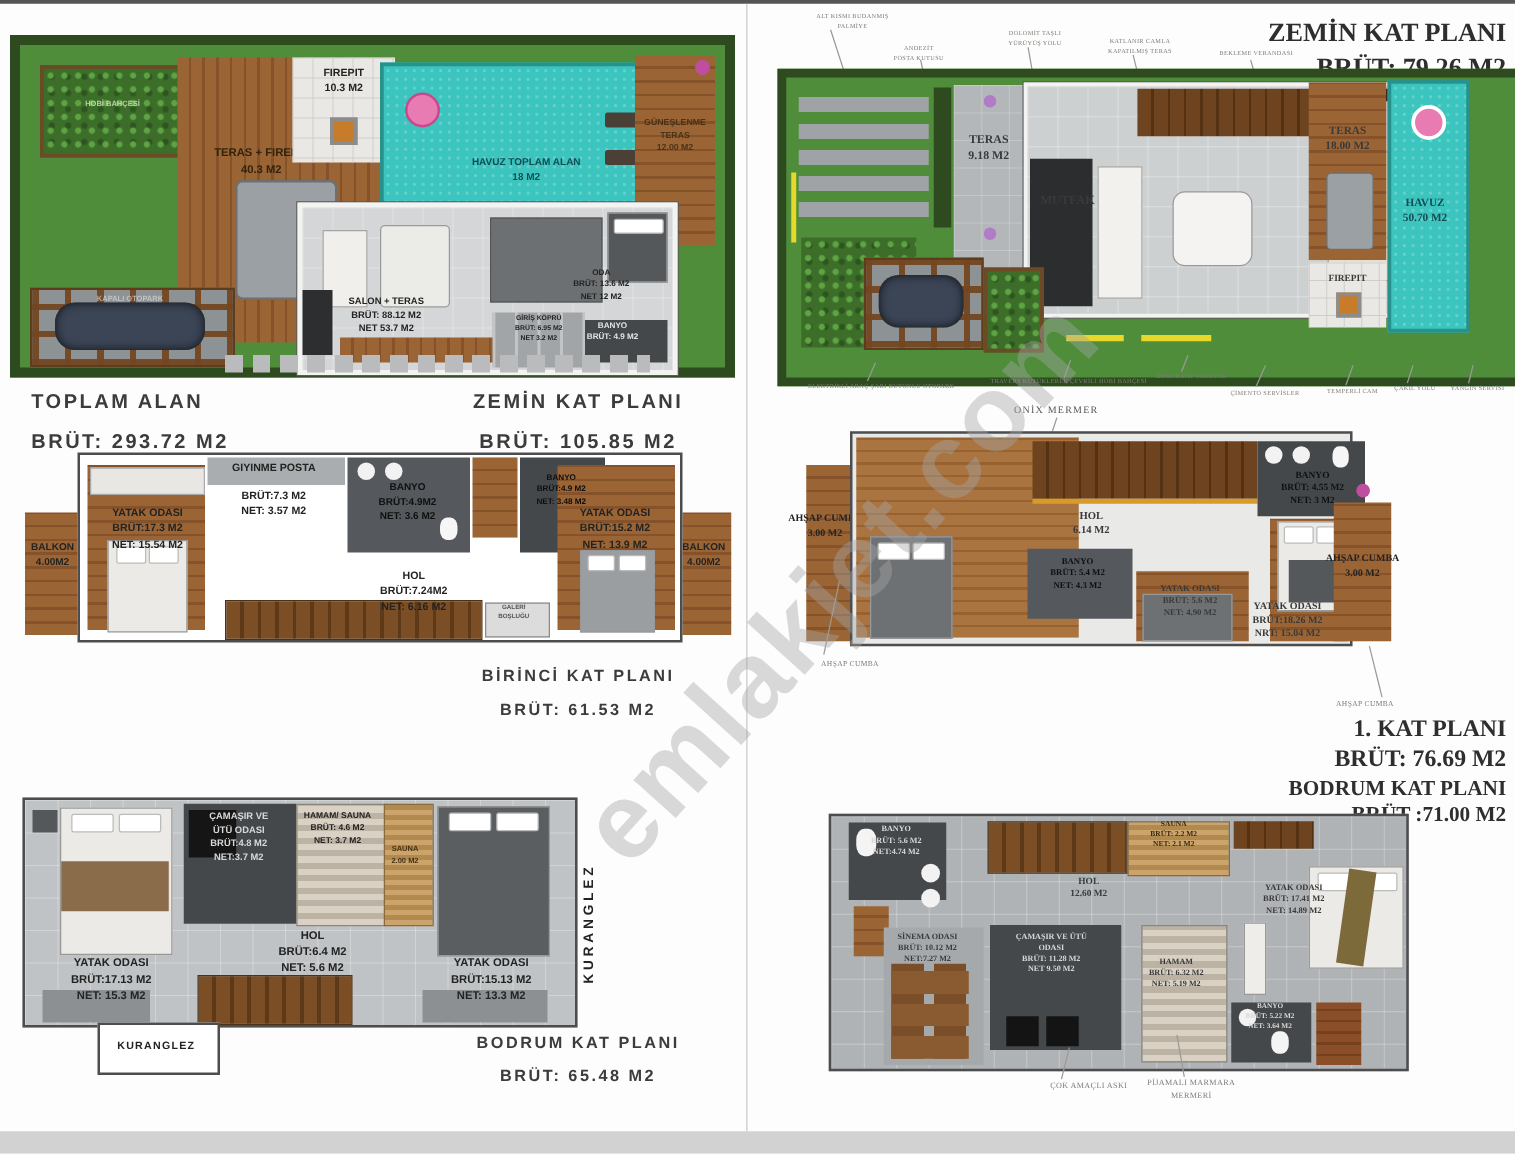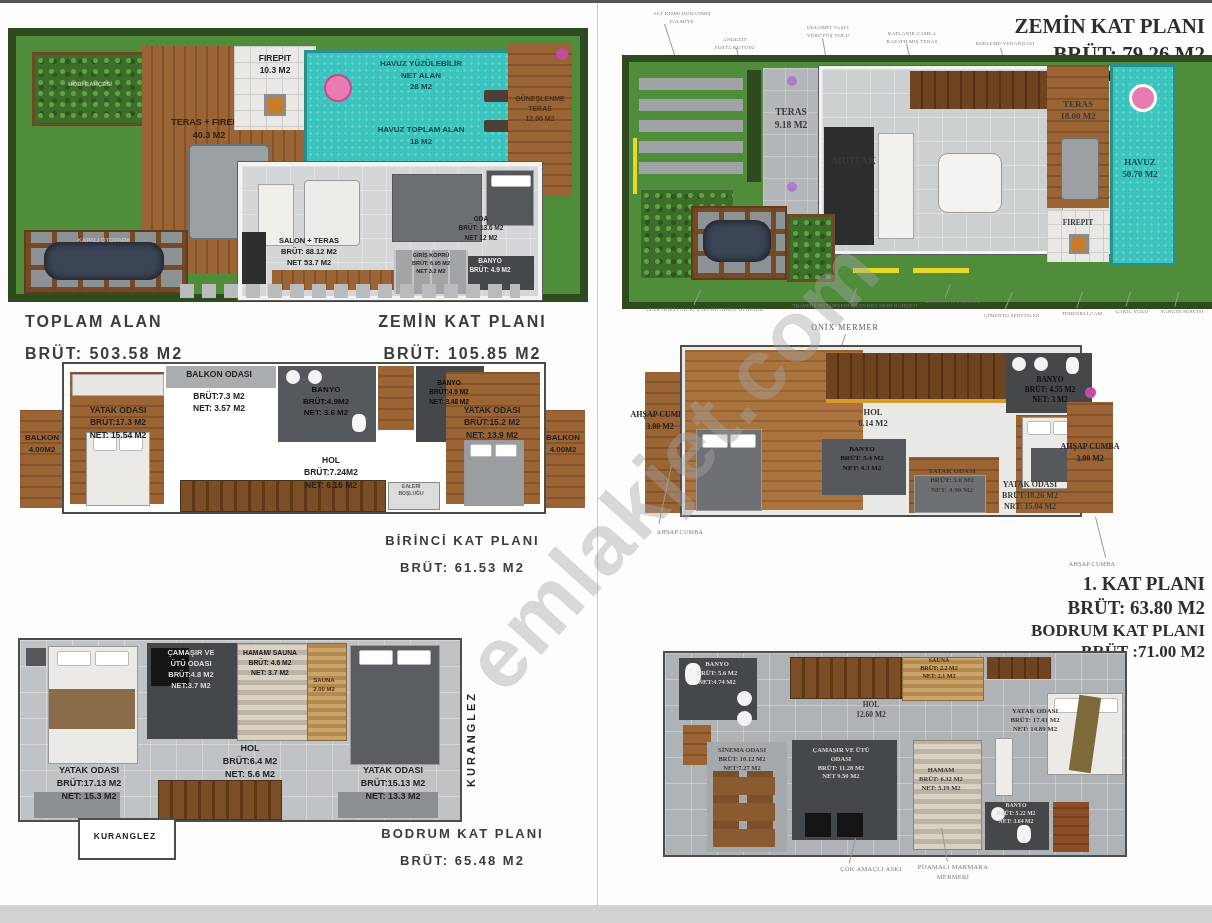--- a/index.html
+++ b/index.html
@@ -52,23 +52,20 @@
   <div class="lbl" style="left:128px;top:80px;width:130px;font-size:9px;color:#32230f">TERAS + FIREPIT
 40.3 M2</div>
   <div class="abs" style="left:172px;top:108px;width:78px;height:92px;background:#9aa0a4;border:2px solid #6f6f6f;border-radius:6px"></div>
 
   <div class="abs" style="left:218px;top:10px;width:82px;height:84px;background:#eae8e4;background-image:linear-gradient(#cfcdc9 1px,transparent 1px),linear-gradient(90deg,#cfcdc9 1px,transparent 1px);background-size:16px 16px"></div>
   <div class="lbl" style="left:218px;top:16px;width:82px;font-size:8.5px">FIREPIT
 10.3 M2</div>
   <div class="firepit-ico" style="left:248px;top:58px;width:16px;height:16px"></div>
 
   <div class="abs pool" style="left:288px;top:14px;width:228px;height:110px"></div>
-  <div class="lbl" style="left:330px;top:22px;width:150px;font-size:8px;color:#134c52">HAVUZ YÜZÜLEBİLİR
-NET ALAN
-28 M2</div>
   <div class="lbl" style="left:330px;top:88px;width:150px;font-size:8px;color:#134c52">HAVUZ TOPLAM ALAN
 18 M2</div>
   <div class="abs" style="left:308px;top:38px;width:24px;height:24px;background:#e87bb1;border-radius:50%;border:2px solid #c9488c"></div>
   <div class="abs" style="left:468px;top:54px;width:42px;height:12px;background:#4a4036;border-radius:2px"></div>
   <div class="abs" style="left:468px;top:84px;width:42px;height:12px;background:#4a4036;border-radius:2px"></div>
 
   <div class="abs woodv" style="left:492px;top:8px;width:64px;height:152px"></div>
   <div class="lbl" style="left:488px;top:58px;width:72px;font-size:7px;color:#3d2b13;opacity:.85">GÜNEŞLENME
 TERAS
 12.00 M2</div>
@@ -99,21 +96,21 @@
 BRÜT: 6.95 M2
 NET 3.2 M2</div>
 
   <div class="abs pergola" style="left:8px;top:194px;width:160px;height:60px"></div>
   <div class="car" style="left:28px;top:206px;width:120px;height:38px"></div>
   <div class="lbl" style="left:8px;top:200px;width:160px;font-size:6px;color:#ddd;opacity:.65">KAPALI OTOPARK</div>
 
   <div class="abs" style="left:164px;top:248px;width:340px;height:14px;background:repeating-linear-gradient(90deg,#b9bbbd 0 14px,transparent 14px 22px)"></div>
 </div>
 <div class="lbl" style="left:25px;top:306px;width:230px;font-size:16px;letter-spacing:2px;line-height:2;text-align:left;color:#3c3c3c">TOPLAM ALAN
-BRÜT: 503.58 M2</div>
+BRÜT: 293.72 M2</div>
 <div class="lbl" style="left:340px;top:306px;width:245px;font-size:16px;letter-spacing:2px;line-height:2;color:#3c3c3c">ZEMİN KAT PLANI
 BRÜT: 105.85 M2</div>
 
 <div class="abs" style="left:20px;top:362px;width:565px;height:162px">
   <div class="abs woodv" style="left:0;top:48px;width:44px;height:98px"></div>
   <div class="lbl" style="left:-6px;top:70px;width:56px;font-size:8px">BALKON
 4.00M2</div>
   <div class="abs woodv" style="left:521px;top:48px;width:44px;height:98px"></div>
   <div class="lbl" style="left:515px;top:70px;width:56px;font-size:8px">BALKON
 4.00M2</div>
@@ -136,21 +133,21 @@
     <div class="bed" style="left:400px;top:76px;width:58px;height:64px;background:#9b9ea0">
         <div class="pillow" style="left:5px;top:3px;width:20px;height:11px"></div>
         <div class="pillow" style="left:30px;top:3px;width:20px;height:11px"></div>
       </div>
     <div class="abs stairs" style="left:116px;top:116px;width:204px;height:30px"></div>
     <div class="abs" style="left:324px;top:118px;width:50px;height:26px;background:#dcdcdc;border:1px solid #8a8a8a"></div>
   </div>
   <div class="lbl" style="left:44px;top:42px;width:108px;font-size:8.5px">YATAK ODASI
 BRÜT:17.3 M2
 NET: 15.54 M2</div>
-  <div class="lbl" style="left:144px;top:6px;width:110px;font-size:8.5px">BALKON ODASI</div>
+  <div class="lbl" style="left:144px;top:6px;width:110px;font-size:8.5px">GIYINME POSTA</div>
   <div class="lbl" style="left:144px;top:28px;width:110px;font-size:8.5px">BRÜT:7.3 M2
 NET: 3.57 M2</div>
   <div class="lbl" style="left:258px;top:22px;width:96px;font-size:8px;color:#101010">BANYO
 BRÜT:4.9M2
 NET: 3.6 M2</div>
   <div class="lbl" style="left:394px;top:16px;width:70px;font-size:6.5px;color:#0e0e0e">BANYO
 BRÜT:4.9 M2
 NET: 3.48 M2</div>
   <div class="lbl" style="left:256px;top:92px;width:110px;font-size:8.5px">HOL
 BRÜT:7.24M2
@@ -334,21 +331,21 @@
   <div class="lbl" style="left:424px;top:96px;width:66px;font-size:8px;font-family:'Liberation Serif',serif">AHŞAP CUMBA
 3.00 M2</div>
   <div class="abs" style="left:452px;top:42px;width:11px;height:11px;background:#c04ea0;border-radius:50%"></div>
 
   <div class="ann" style="left:7px;top:183px;width:80px;font-size:6px">AHŞAP CUMBA</div>
   <div class="ann" style="left:418px;top:215px;width:82px;font-size:6px">AHŞAP CUMBA</div>
   <div class="leader" style="left:38px;top:120px;height:60px;transform:rotate(12deg)"></div>
   <div class="leader" style="left:462px;top:172px;height:42px;transform:rotate(-14deg)"></div>
 </div>
 <div class="slbl" style="left:990px;top:572px;width:215px;font-size:19px;line-height:1.25;text-align:right;color:#2e2e2e">1. KAT PLANI
-BRÜT: 63.80 M2</div>
+BRÜT: 76.69 M2</div>
 <div class="slbl" style="left:950px;top:620px;width:255px;font-size:17px;line-height:1.25;text-align:right;color:#2e2e2e">BODRUM KAT PLANI
 BRÜT :71.00 M2</div>
 
 <div class="abs" style="left:655px;top:648px;width:555px;height:245px">
   <div class="abs tiles" style="left:8px;top:3px;width:460px;height:202px;border:2px solid #4d4d4d;background-color:#b0b3b6">
     <div class="abs dark" style="left:14px;top:5px;width:78px;height:62px"></div>
     <div class="abs" style="left:20px;top:10px;width:16px;height:22px;background:#f4f4f4;border-radius:40%"></div>
     <div class="abs" style="left:72px;top:38px;width:15px;height:15px;background:#f2f2f2;border-radius:50%"></div>
     <div class="abs" style="left:72px;top:58px;width:15px;height:15px;background:#f2f2f2;border-radius:50%"></div>
     <div class="abs woodv" style="left:18px;top:72px;width:28px;height:40px"></div>

